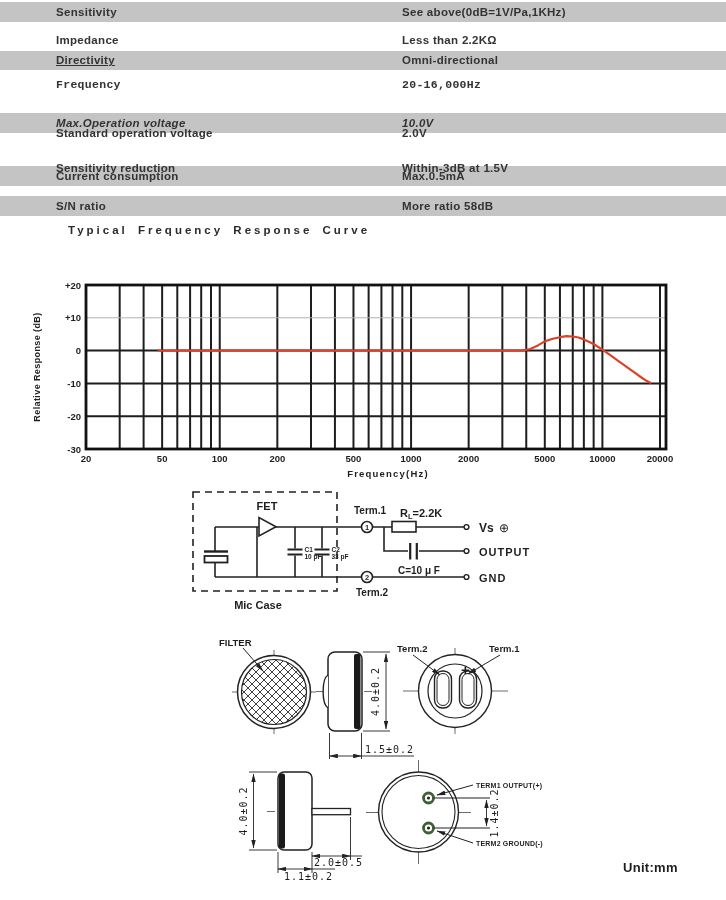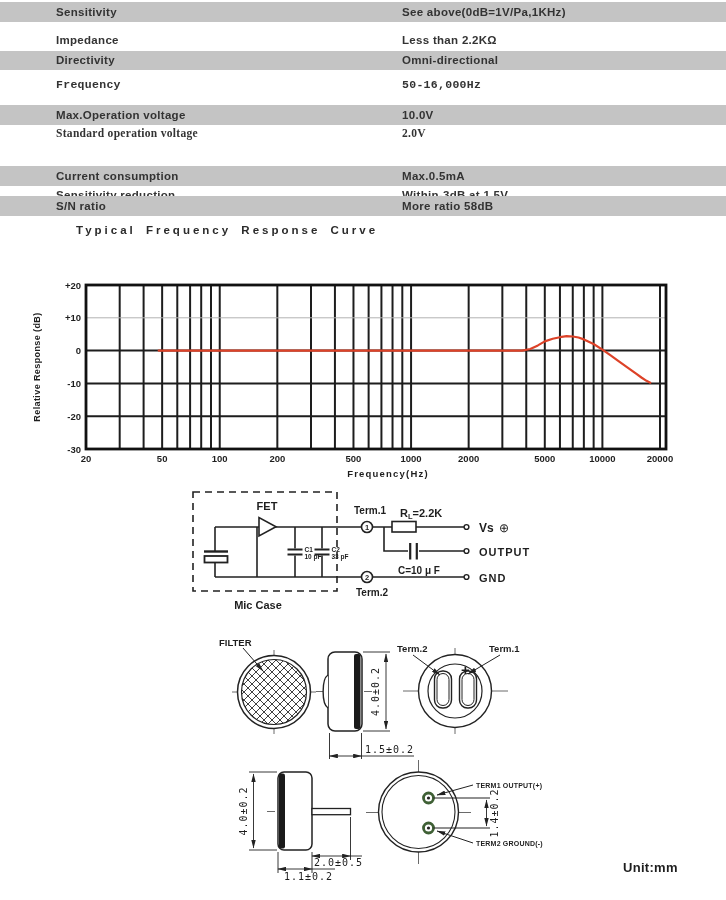--- a/index.html
+++ b/index.html
@@ -5,21 +5,21 @@
   html,body{margin:0;padding:0;background:#fff;}
   .page{position:relative;width:726px;height:900px;background:#fff;overflow:hidden;
         font-family:"Liberation Sans",sans-serif;padding-left:40px;}
   
   .spec-row{position:absolute;left:0;width:726px;height:19.5px;display:flex;align-items:center;
             font:700 11.5px "Liberation Sans",sans-serif;color:#333;letter-spacing:.3px;}
   .spec-row.gray{background:#c4c4c4;}
   .spec-label{margin-left:56px;white-space:nowrap;}
   .spec-value{position:absolute;left:402px;white-space:nowrap;}
   
-  .section-title{position:absolute;left:76px;top:224px;font:700 11.5px "Liberation Sans",sans-serif;
+  .section-title{position:absolute;left:68px;top:224px;font:700 11.5px "Liberation Sans",sans-serif;
                  color:#2b2b2b;letter-spacing:3px;word-spacing:4px;white-space:nowrap;}
   svg{position:absolute;left:0;top:0;}
   svg text{font-family:"Liberation Sans",sans-serif;fill:#1e1e1e;}
   .b{font-weight:bold;}
   .t11{font-size:11px;} .t10{font-size:10px;} .t12{font-size:12px;}
   .t7{font-size:6.5px;font-weight:bold;}
   .nodeNum{font-size:7.5px;font-weight:bold;}
   .dim{font-family:"DejaVu Sans Mono",monospace;font-size:10px;letter-spacing:1px;fill:#1c1c1c;}
   .termSmall{font-size:7px;font-weight:bold;letter-spacing:.2px;}
   .gTick{font-size:9.5px;font-weight:bold;}
@@ -33,41 +33,41 @@
 
   <div id="spec-table">
       <div class="spec-row gray" style="top: 2px;">
         <span class="spec-label">Sensitivity</span>
         <span class="spec-value">See above(0dB=1V/Pa,1KHz)</span>
       </div>
       <div class="spec-row" style="top: 26.3px; align-items: flex-end;">
         <span class="spec-label">Impedance</span>
         <span class="spec-value">Less than 2.2KΩ</span>
       </div>
-      <div class="spec-row gray" style="top: 50.6px;">
+      <div class="spec-row gray" style="top: 50.6px; text-decoration: underline;">
         <span class="spec-label">Directivity</span>
         <span class="spec-value">Omni-directional</span>
       </div>
       <div class="spec-row" style="top: 74.9px; font-family: Liberation Mono, monospace;">
         <span class="spec-label">Frequency</span>
-        <span class="spec-value">50-16,000Hz</span>
-      </div>
-      <div class="spec-row gray" style="top: 105px;">
+        <span class="spec-value">20-16,000Hz</span>
+      </div>
+      <div class="spec-row gray" style="top: 113px; font-style: italic;">
         <span class="spec-label">Max.Operation voltage</span>
         <span class="spec-value">10.0V</span>
       </div>
-      <div class="spec-row" style="top: 123.5px; font-family: Liberation Serif, serif;">
+      <div class="spec-row" style="top: 123.5px;">
         <span class="spec-label">Standard operation voltage</span>
         <span class="spec-value">2.0V</span>
       </div>
       <div class="spec-row gray" style="top: 166px;">
         <span class="spec-label">Current consumption</span>
         <span class="spec-value">Max.0.5mA</span>
       </div>
-      <div class="spec-row" style="top: 185px;">
+      <div class="spec-row" style="top: 158px;">
         <span class="spec-label">Sensitivity reduction</span>
         <span class="spec-value">Within-3dB at 1.5V</span>
       </div>
       <div class="spec-row gray" style="top: 196.4px; align-items: center;">
         <span class="spec-label">S/N ratio</span>
         <span class="spec-value">More ratio 58dB</span>
       </div>
     </div>
 
   <div class="section-title">Typical Frequency Response Curve</div>

